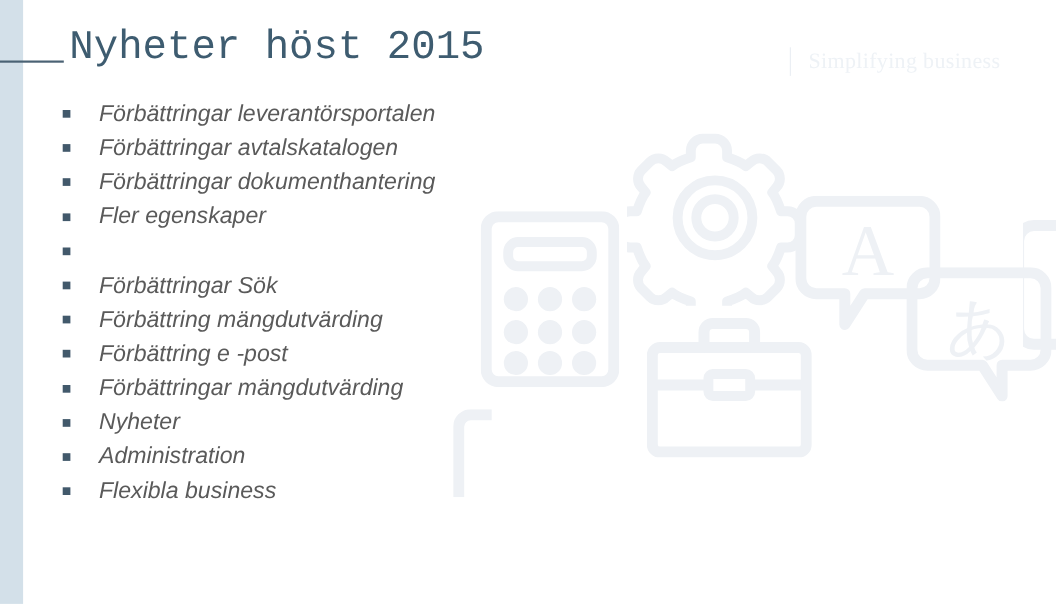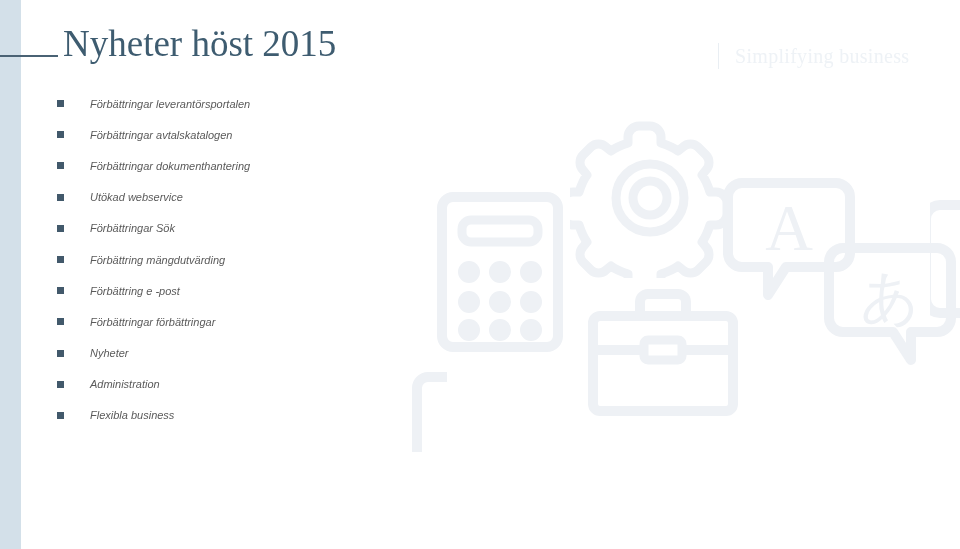--- a/index.html
+++ b/index.html
@@ -65,21 +65,21 @@
     width: 58px;
     height: 2px;
     background: #4a6274;
     z-index: 3;
   }
   .page-title {
     position: absolute;
     left: 63px;
     top: 24px;
     z-index: 3;
-    font-family: Liberation Serif, serif;
+    font-family: Liberation Mono, monospace;
     font-size: 37px;
     font-weight: 300;
     letter-spacing: 0px;
     color: #3e5c70;
     white-space: nowrap;
     line-height: 1.1;
   }
 
   
   .tagline-wrap {
@@ -124,21 +124,21 @@
   .bullet-marker {
     width: 7px;
     height: 7px;
     background: #42596b;
     flex: 0 0 auto;
     margin-right: 26px;
   }
   .bullet-text {
     font-family: "Liberation Sans", sans-serif;
     font-style: italic;
-    font-size: 11px;
+    font-size: 21px;
     font-weight: 400;
     color: #5a5a5a;
     white-space: nowrap;
     letter-spacing: 0px;
   }
 
   
   .logo {
     position: absolute;
     left: 766px;
@@ -242,37 +242,40 @@
     <li class="bullet-item">
       <span class="bullet-marker"></span>
       <span class="bullet-text">Förbättringar avtalskatalogen</span>
     </li>
     <li class="bullet-item">
       <span class="bullet-marker"></span>
       <span class="bullet-text">Förbättringar dokumenthantering</span>
     </li>
     <li class="bullet-item">
       <span class="bullet-marker"></span>
-      <span class="bullet-text">Utökad webservice</span>
+      <span class="bullet-text">Fler egenskaper</span>
+    </li>
+    <li class="bullet-item">
+      <span class="bullet-marker"></span>
     </li>
     <li class="bullet-item">
       <span class="bullet-marker"></span>
       <span class="bullet-text">Förbättringar Sök</span>
     </li>
     <li class="bullet-item">
       <span class="bullet-marker"></span>
       <span class="bullet-text">Förbättring mängdutvärding</span>
     </li>
     <li class="bullet-item">
       <span class="bullet-marker"></span>
       <span class="bullet-text">Förbättring e -post</span>
     </li>
     <li class="bullet-item">
       <span class="bullet-marker"></span>
-      <span class="bullet-text">Förbättringar förbättringar</span>
+      <span class="bullet-text">Förbättringar mängdutvärding</span>
     </li>
     <li class="bullet-item">
       <span class="bullet-marker"></span>
       <span class="bullet-text">Nyheter</span>
     </li>
     <li class="bullet-item">
       <span class="bullet-marker"></span>
       <span class="bullet-text">Administration</span>
     </li>
     <li class="bullet-item">

